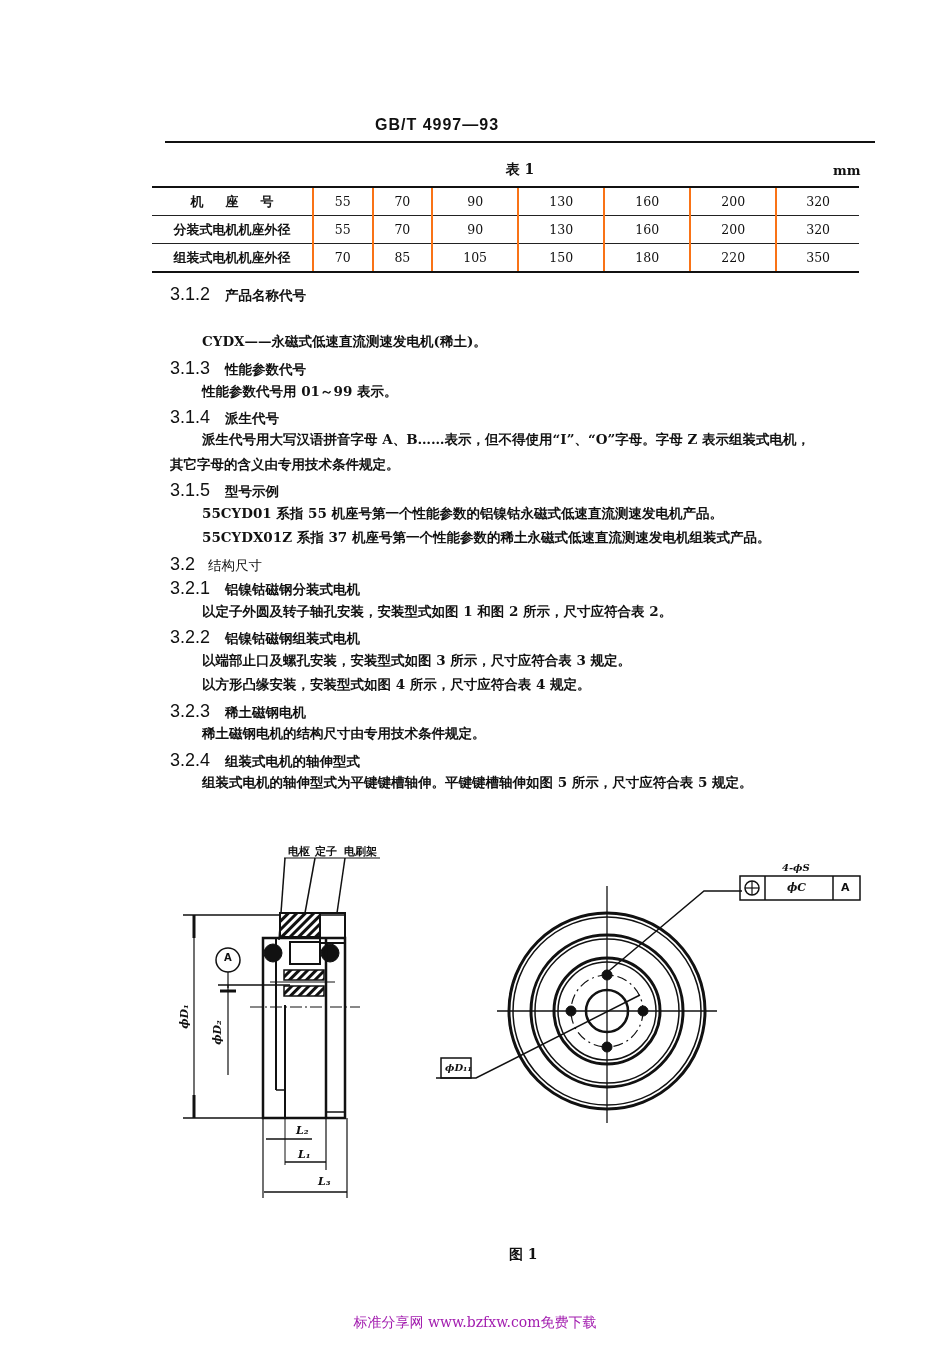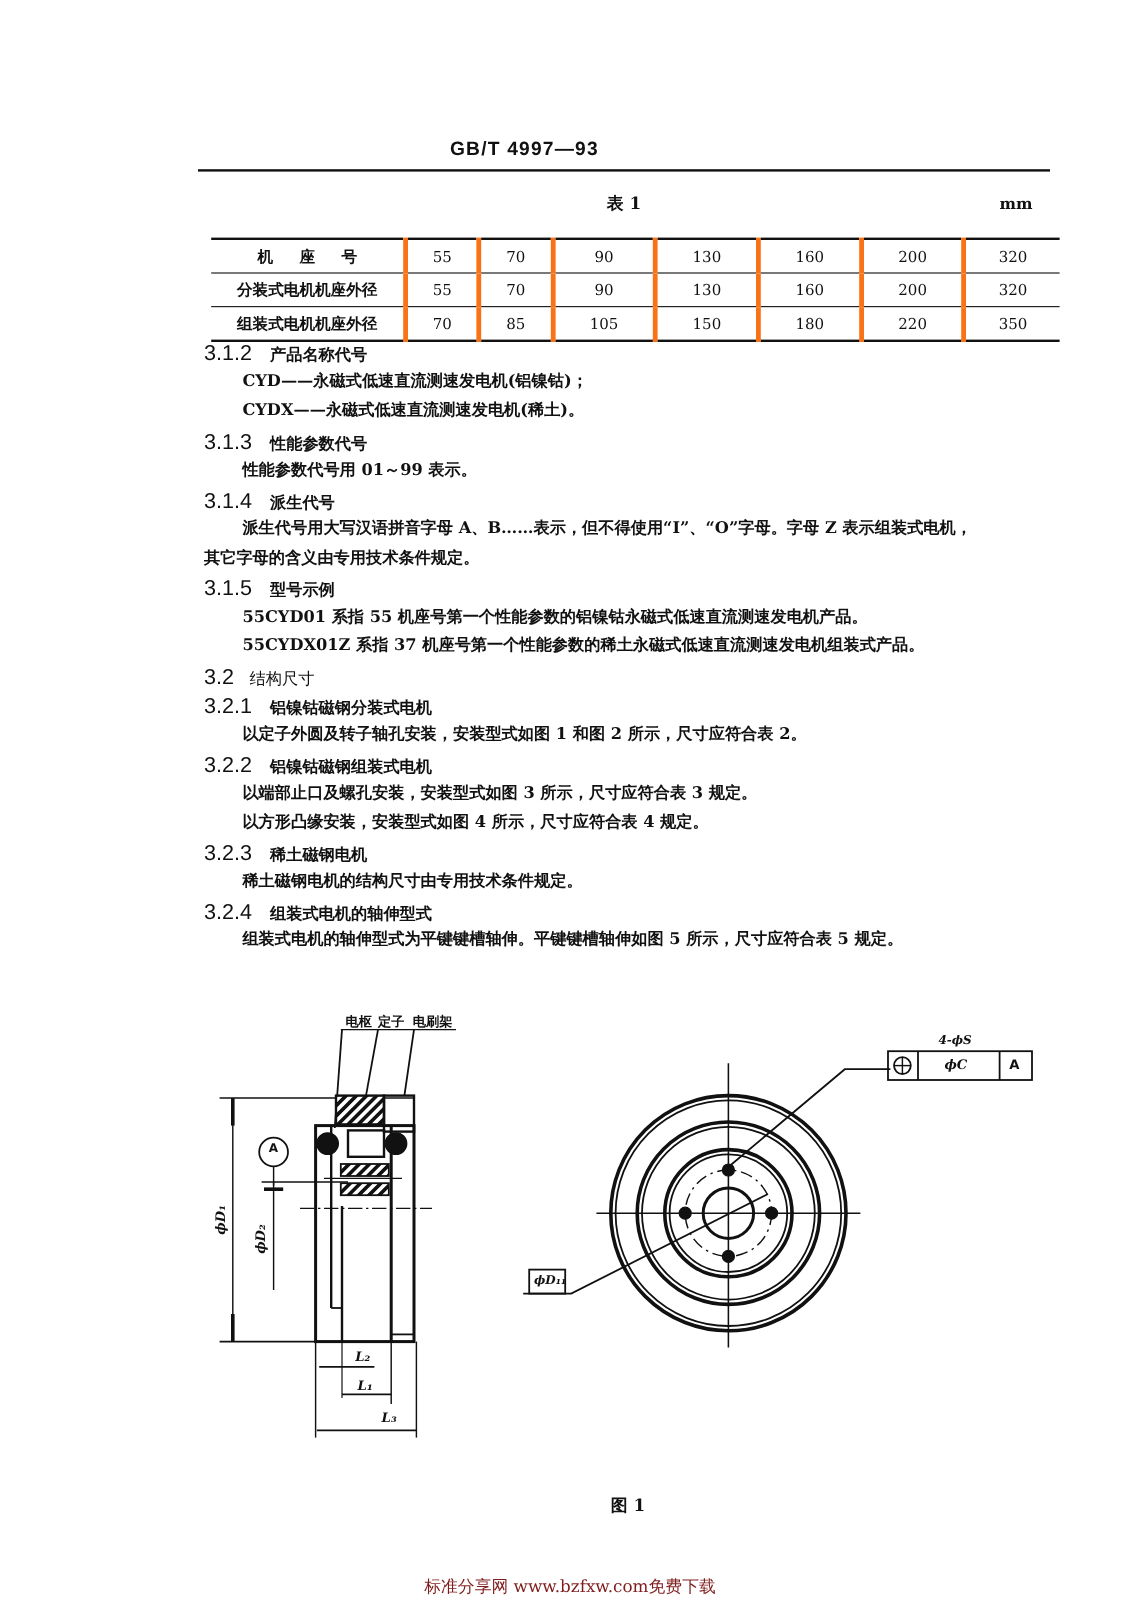--- a/index.html
+++ b/index.html
@@ -4,36 +4,36 @@
 <style>
   html, body { margin: 0; padding: 0; background: #ffffff; }
   body { width: 950px; height: 1345px; position: relative; overflow: hidden;
          font-family: "DejaVu Serif", "Liberation Serif", serif; color: #111; }
   .page { position: absolute; left: 0; top: 0; width: 950px; height: 1345px; }
   .std-header { position: absolute; top: 116px; left: 0; width: 874px; text-align: center;
                 font-family: "Liberation Sans", "DejaVu Sans", sans-serif; font-weight: bold; font-size: 16px; letter-spacing: 1px; }
   .header-rule { position: absolute; top: 141px; left: 165px; width: 710px; height: 2px; background: #111; }
   .table-caption { position: absolute; top: 161px; left: 0; width: 1040px; text-align: center; font-size: 14px; font-weight: bold; }
   .table-unit { position: absolute; top: 163px; left: 833px; font-size: 13px; font-weight: bold; }
-  table.t1 { position: absolute; top: 186px; left: 176px; width: 707px; border-collapse: collapse; font-size: 12.5px; margin-top: 12px; }
-  table.t1 td { height: 27px; text-align: center; border-left: 4px solid #f97316; border-top: 1px solid #222; padding: 0; }
+  table.t1 { position: absolute; top: 186px; left: 152px; width: 707px; border-collapse: collapse; font-size: 12.5px; }
+  table.t1 td { height: 27px; text-align: center; border-left: 2px solid #f97316; border-top: 1px solid #222; padding: 0; }
   table.t1 tr:first-child td { border-top: 2px solid #111; }
   table.t1 tr:last-child td { border-bottom: 2px solid #111; }
   table.t1 td.rowhead { border-left: none; width: 160px; font-weight: bold; font-size: 13px; }
   table.t1 td.rowhead.spaced { letter-spacing: 22px; text-indent: 22px; }
   .line { position: absolute; left: 170px; font-size: 13.5px; white-space: nowrap; }
   .line.sec { font-weight: normal; }
   .line.sec .num { font-family: "Liberation Sans", "DejaVu Sans", sans-serif; font-size: 18px; display: inline-block; width: 55px; }
   .line.sec .ttl { font-weight: bold; }
   .line.body { left: 202px; font-weight: bold; }
   .line.cont { left: 170px; font-weight: bold; }
   .figure { position: absolute; left: 0; top: 0; width: 950px; height: 1345px; margin-top: 20px; }
   .fig-label { position: absolute; font-weight: bold; font-size: 11px; font-family: "DejaVu Sans", sans-serif; }
   .fig-caption { position: absolute; top: 1226px; left: 509px; font-size: 14px; font-weight: bold; }
-  .watermark { position: absolute; top: 1314px; left: 0; width: 950px; text-align: center; font-size: 14px; color: #7f1d1d; font-family: "DejaVu Serif", serif; }
+  .watermark { position: absolute; top: 1314px; left: 0; width: 950px; text-align: center; font-size: 14px; color: #a21caf; font-family: "DejaVu Serif", serif; }
 </style>
 </head>
 <body>
 
 <div class="page">
 
   <div class="std-header">GB/T 4997—93</div>
   <div class="header-rule"></div>
 
   <div class="table-caption">表 1</div>
@@ -70,21 +70,20 @@
       <td>180</td>
       <td>220</td>
       <td>350</td>
     </tr>
   </tbody>
     </table>
 
   <div class="line sec" style="top:284px">
     <span class="num">3.1.2</span><span class="ttl">产品名称代号</span>
   </div>
-  <div class="line body" style="top:309px">CYD——永磁式低速直流测速发电机(铝镍钴)；</div>
   <div class="line body" style="top:333px">CYDX——永磁式低速直流测速发电机(稀土)。</div>
 
   <div class="line sec" style="top:358px">
     <span class="num">3.1.3</span><span class="ttl">性能参数代号</span>
   </div>
   <div class="line body" style="top:383px">性能参数代号用 01～99 表示。</div>
 
   <div class="line sec" style="top:407px">
     <span class="num">3.1.4</span><span class="ttl">派生代号</span>
   </div>

